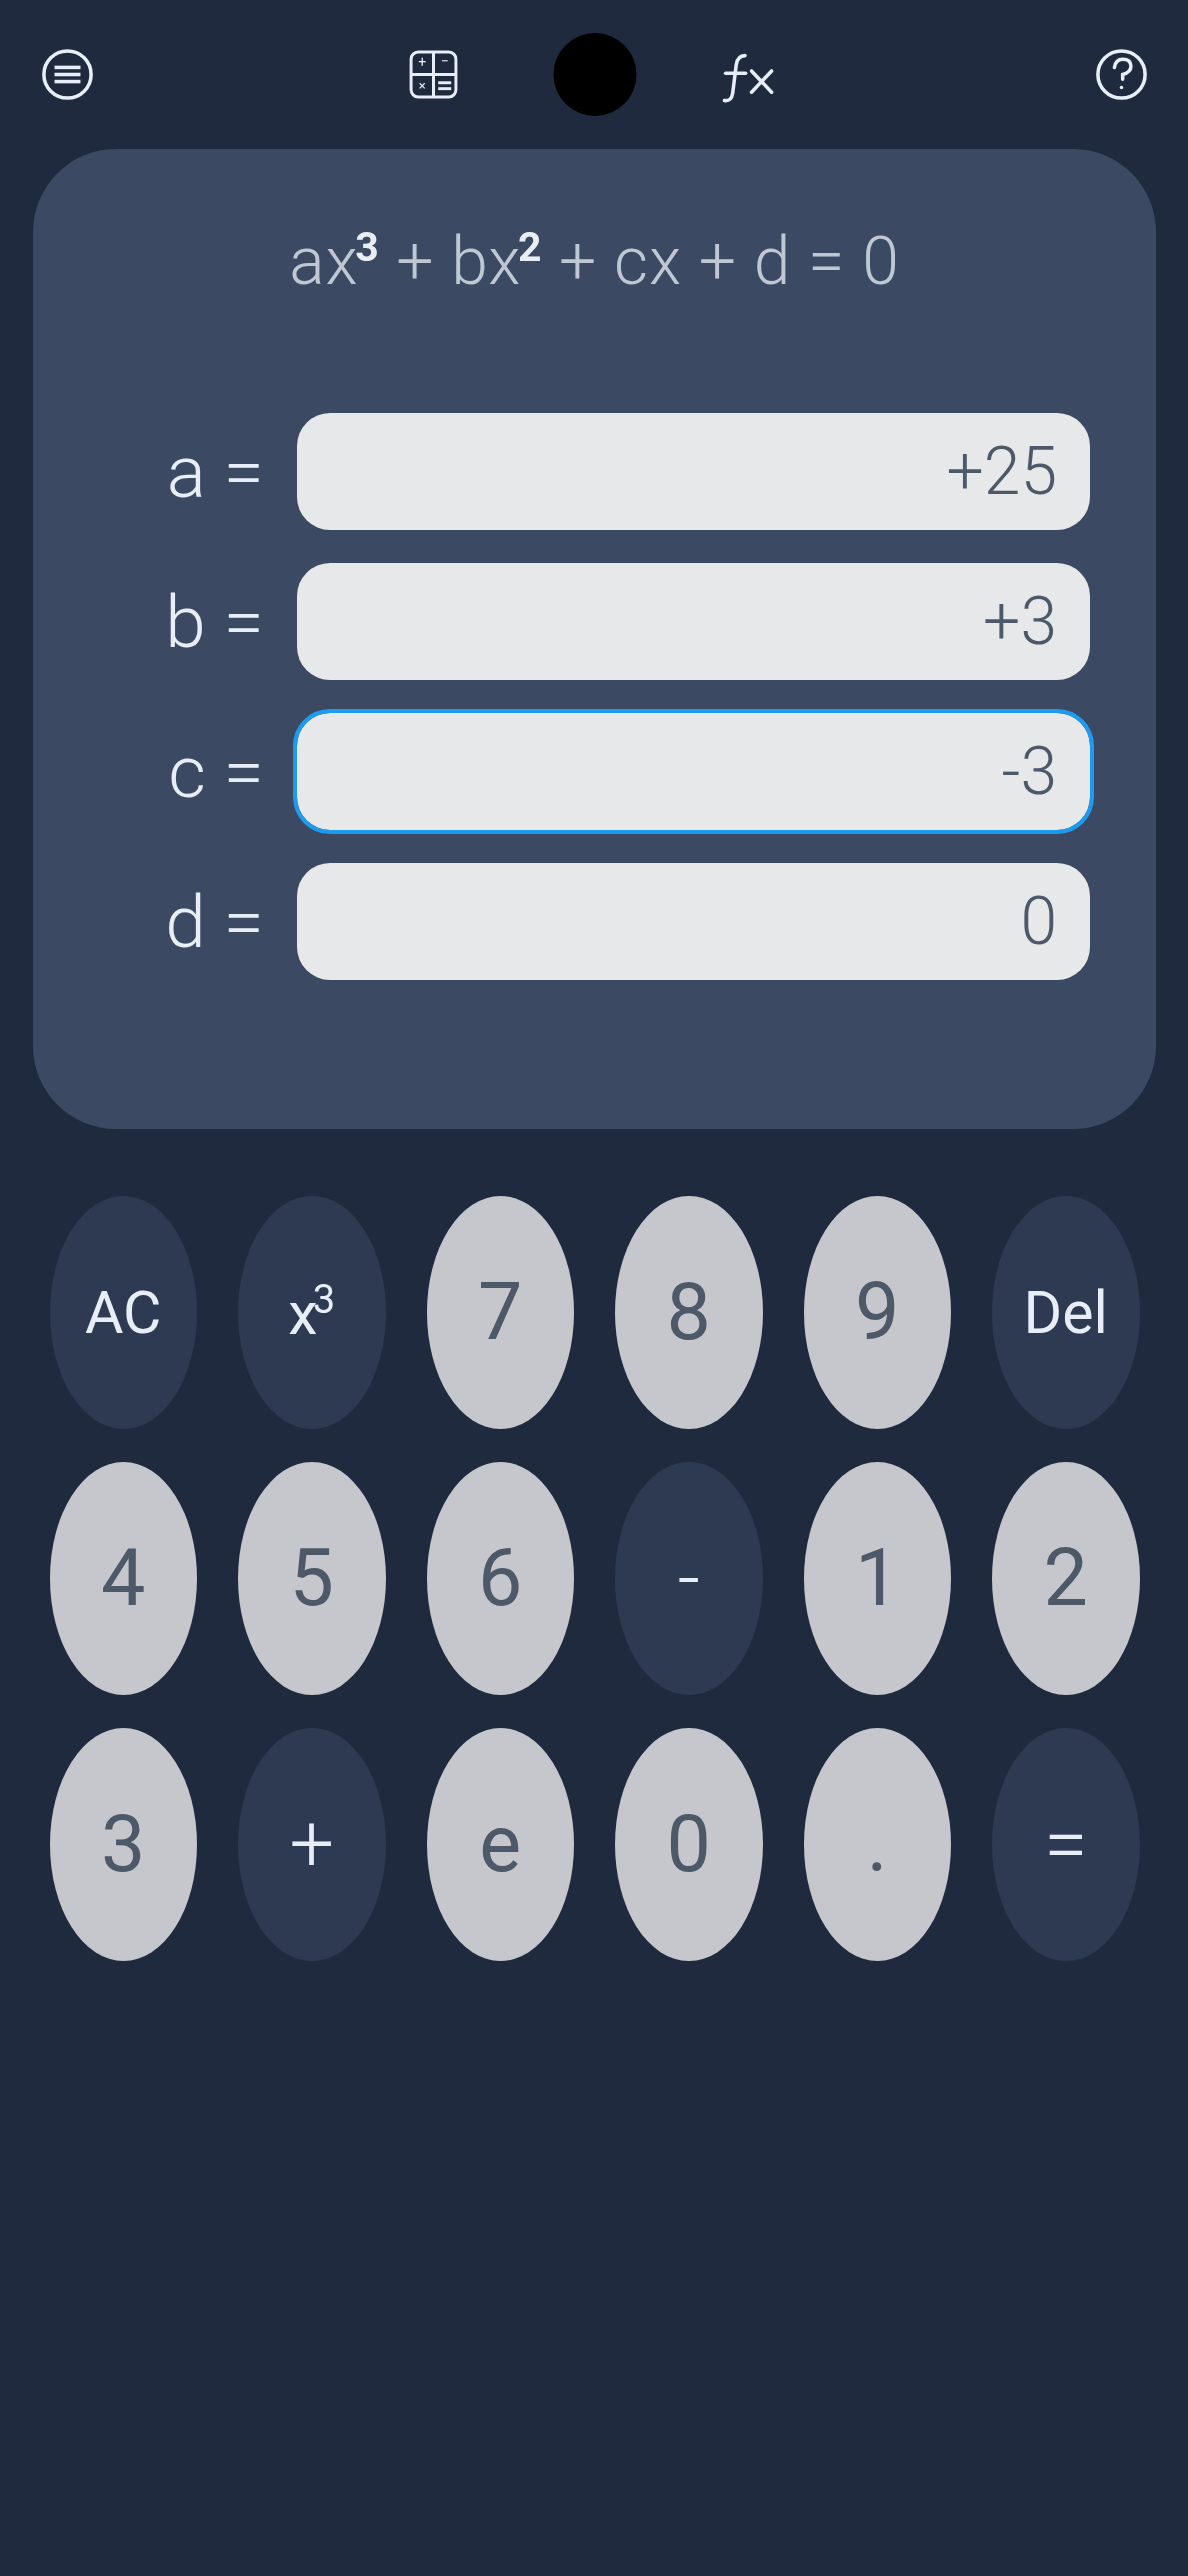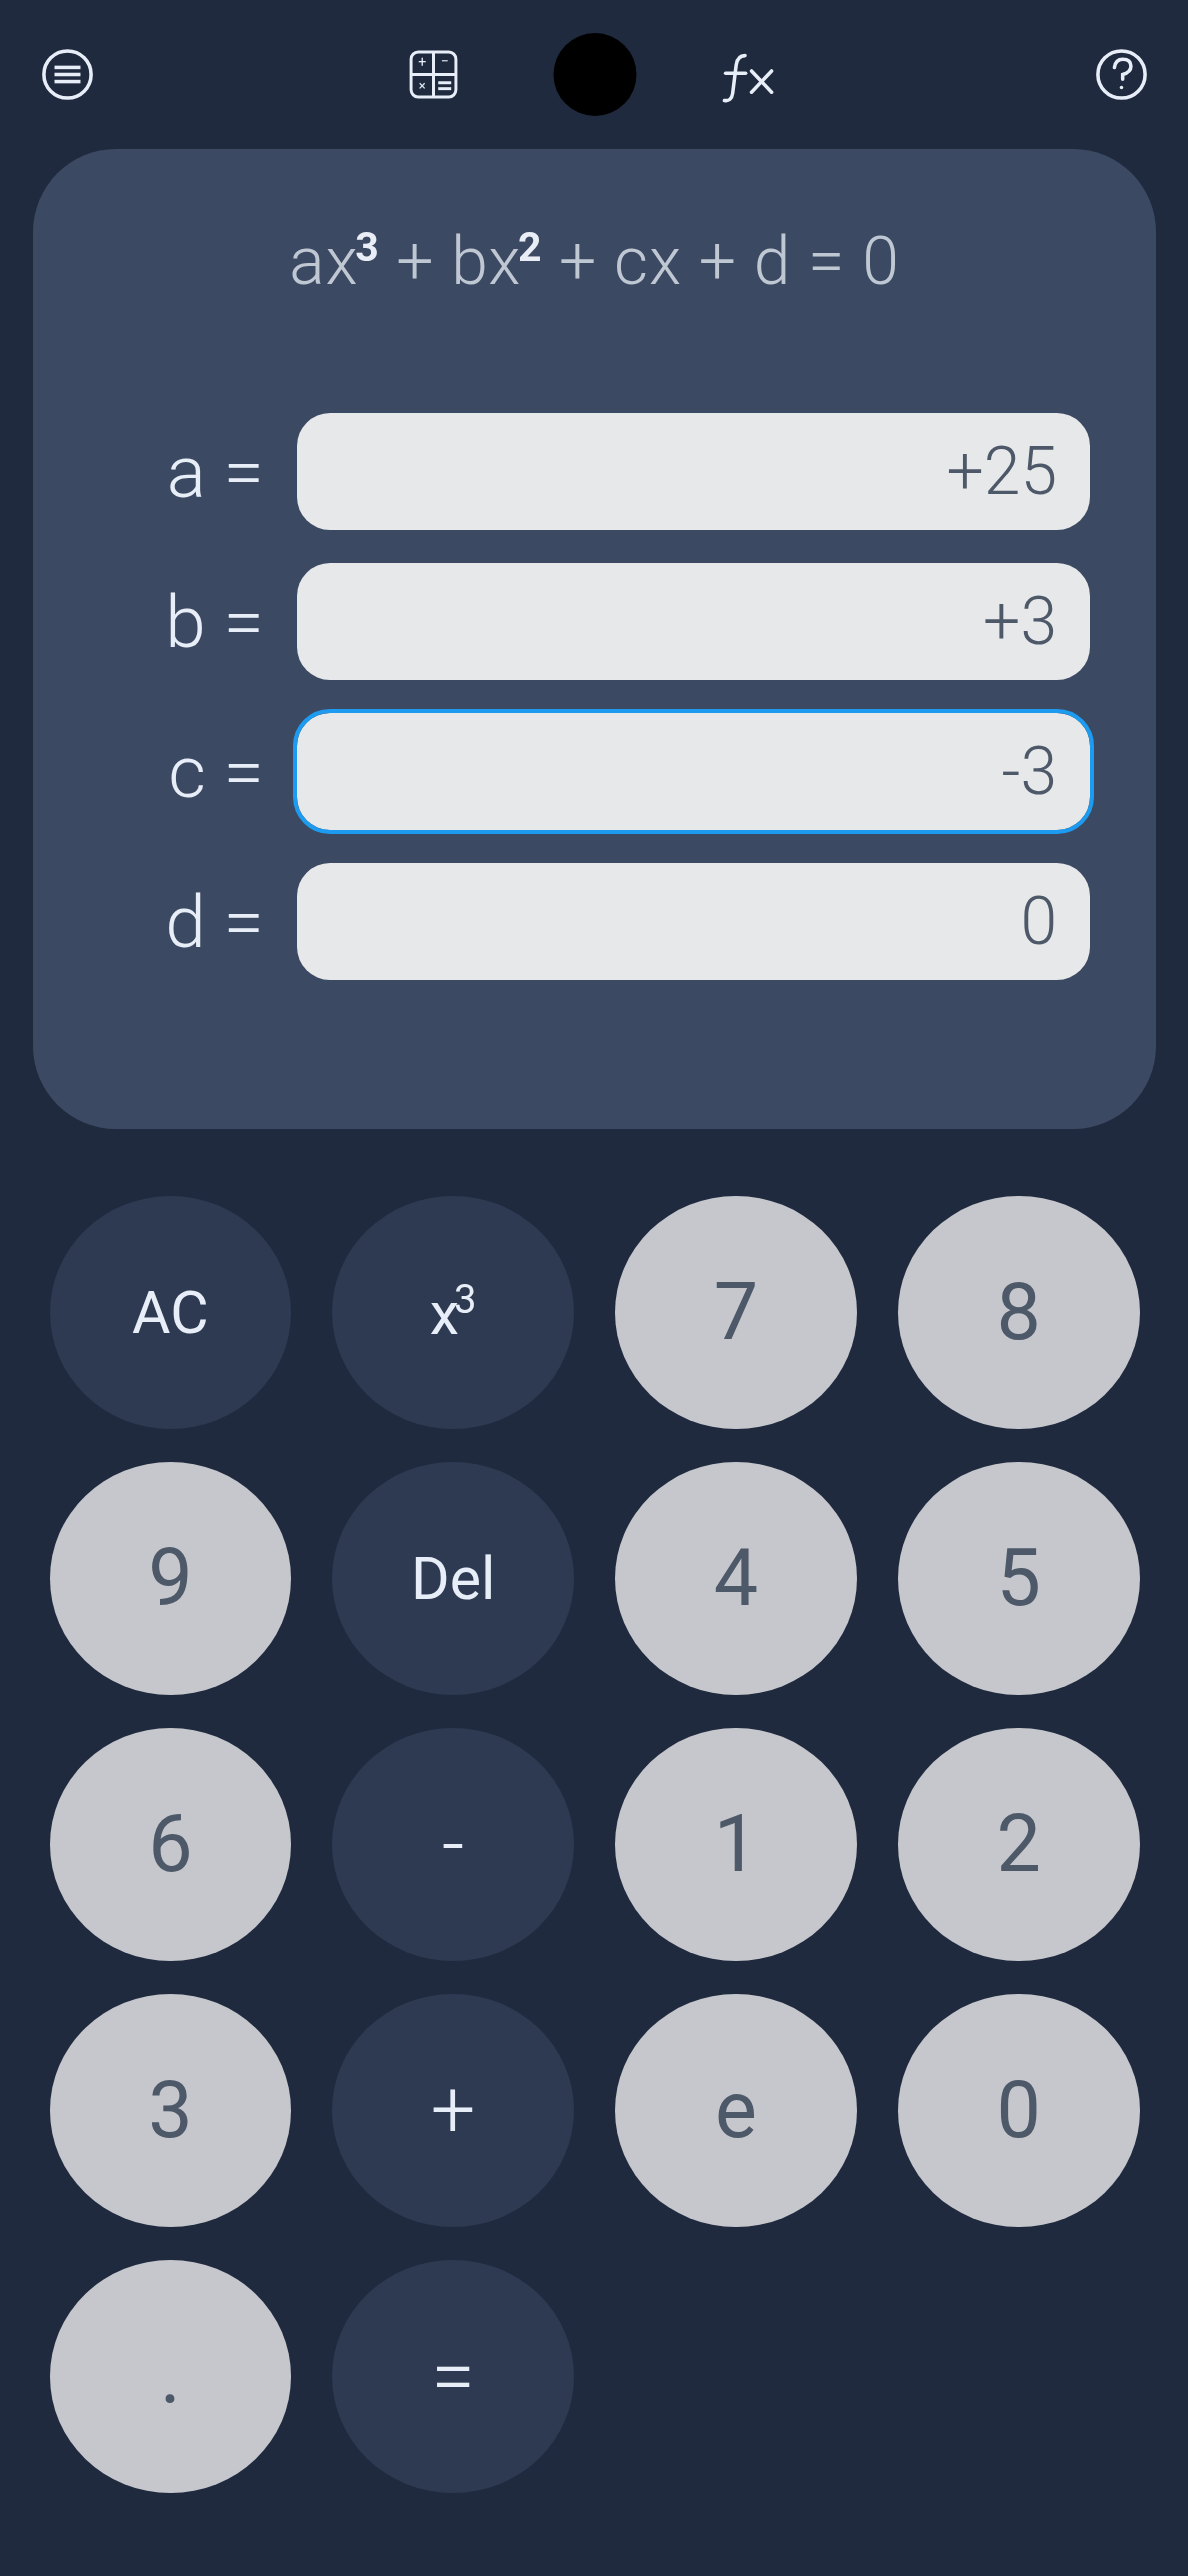--- a/index.html
+++ b/index.html
@@ -128,21 +128,21 @@
   }
   .coef-input.active {
     outline: 4.1px solid #1d9bf0;
   }
 
   
   .keypad {
     margin-top: 50px;
     flex: 1;
     display: grid;
-    grid-template-columns: repeat(4, 1fr);
+    grid-template-columns: repeat(6, 1fr);
     grid-template-rows: repeat(5, 1fr);
     gap: 33px 41px;
     padding: 16.5px 16.5px 50px 16.5px;
   }
   .key {
     border-radius: 50%;
     display: flex;
     align-items: center;
     justify-content: center;
     font-size: 79px;

